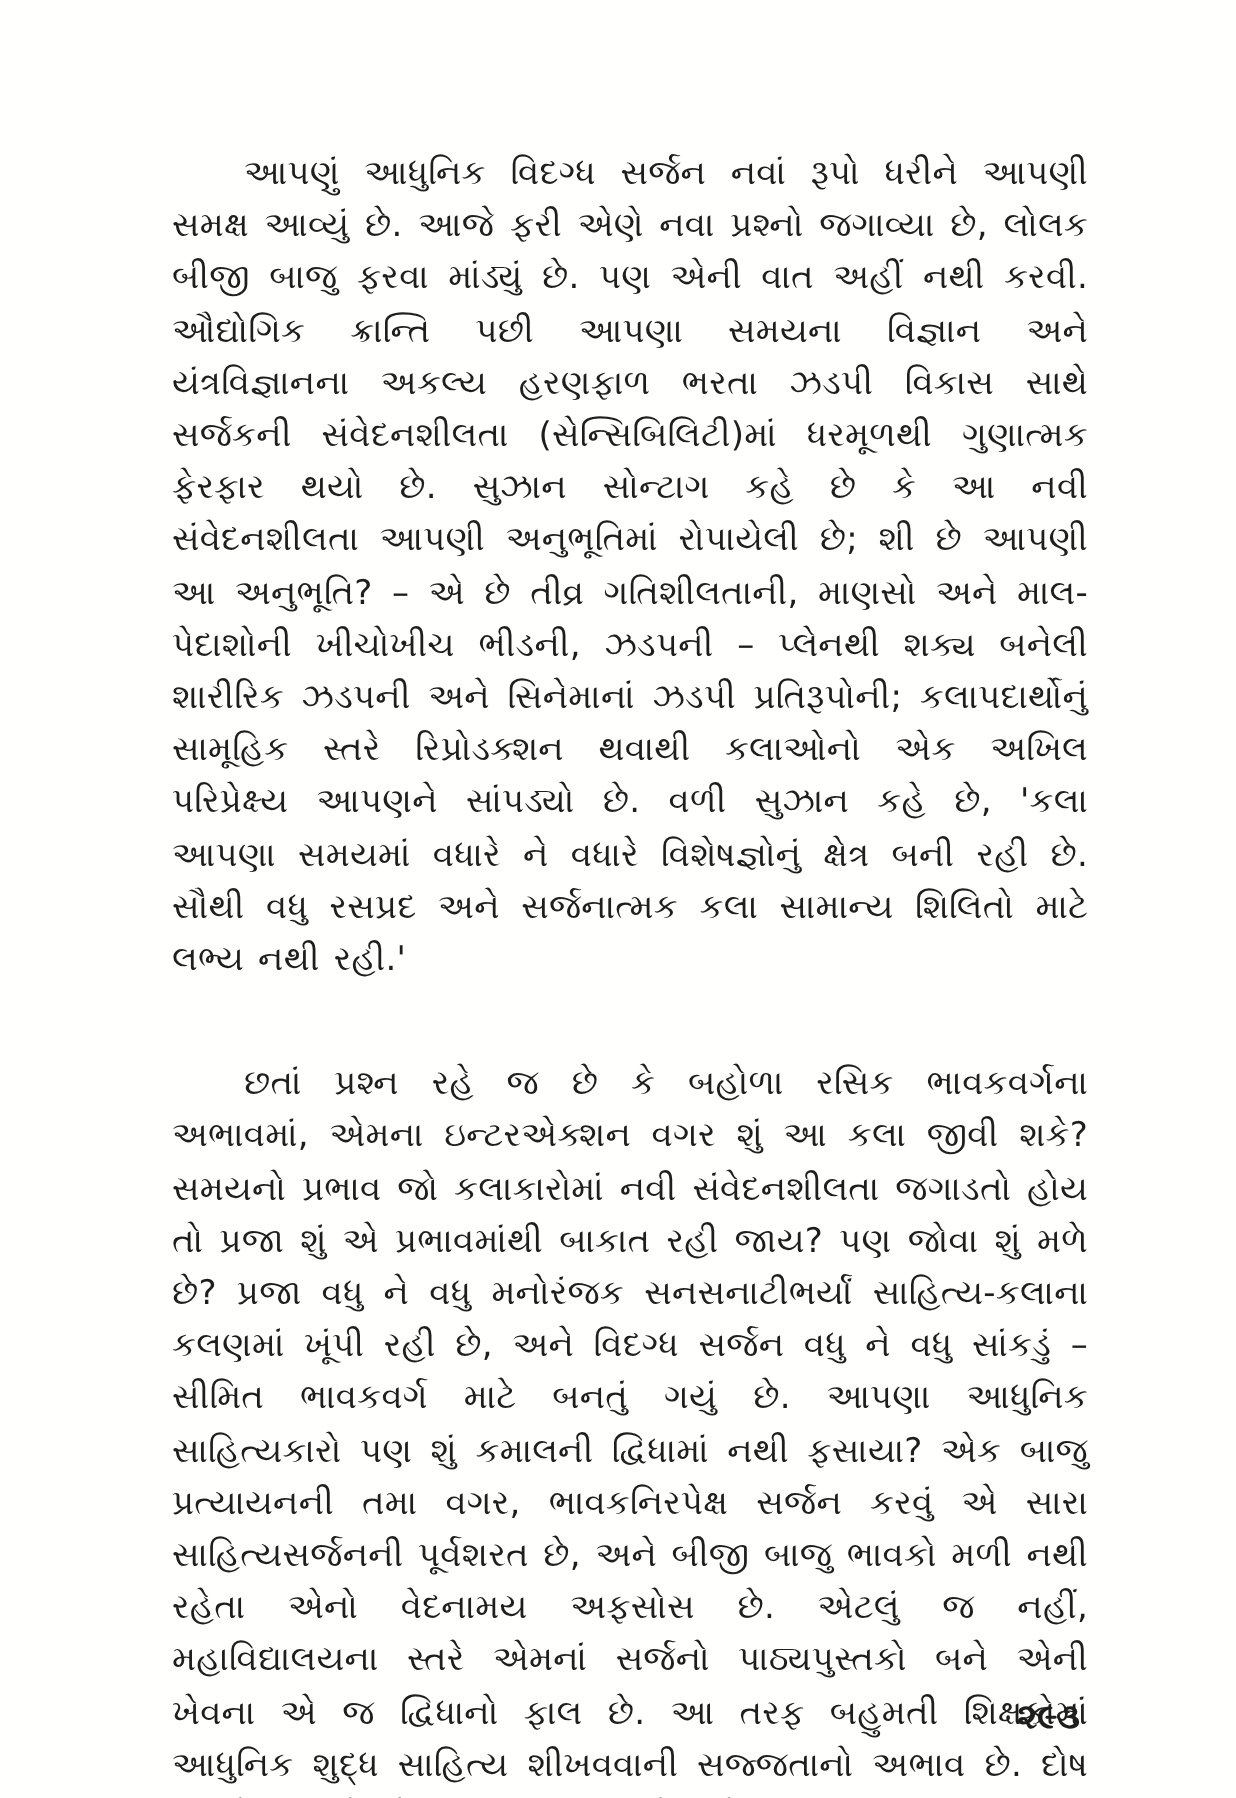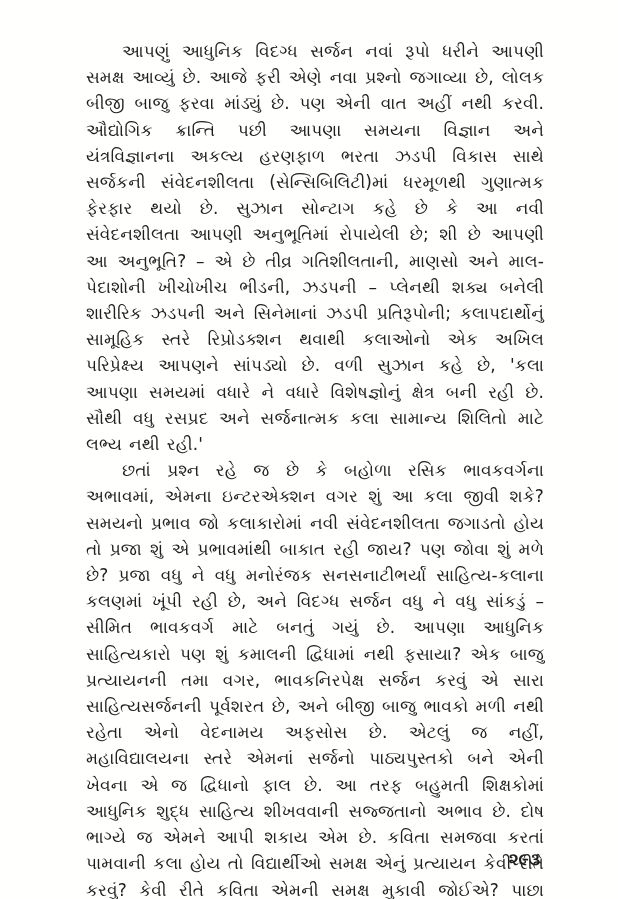--- a/index.html
+++ b/index.html
@@ -31,20 +31,21 @@
     padding: 0;
     font-size: 17px;
     line-height: 26.2px;
     text-align: justify;
     color: #1e1e1e;
     letter-spacing: 0.1px;
     word-spacing: 1.5px;
   }
   .text-block p.indented {
     text-indent: 36px;
+    margin-top: 36px;
   }
   .page-number {
     position: absolute;
     right: 78px;
     bottom: 30px;
     font-size: 17px;
     color: #1e1e1e;
     font-weight: bold;
   }
 </style>

